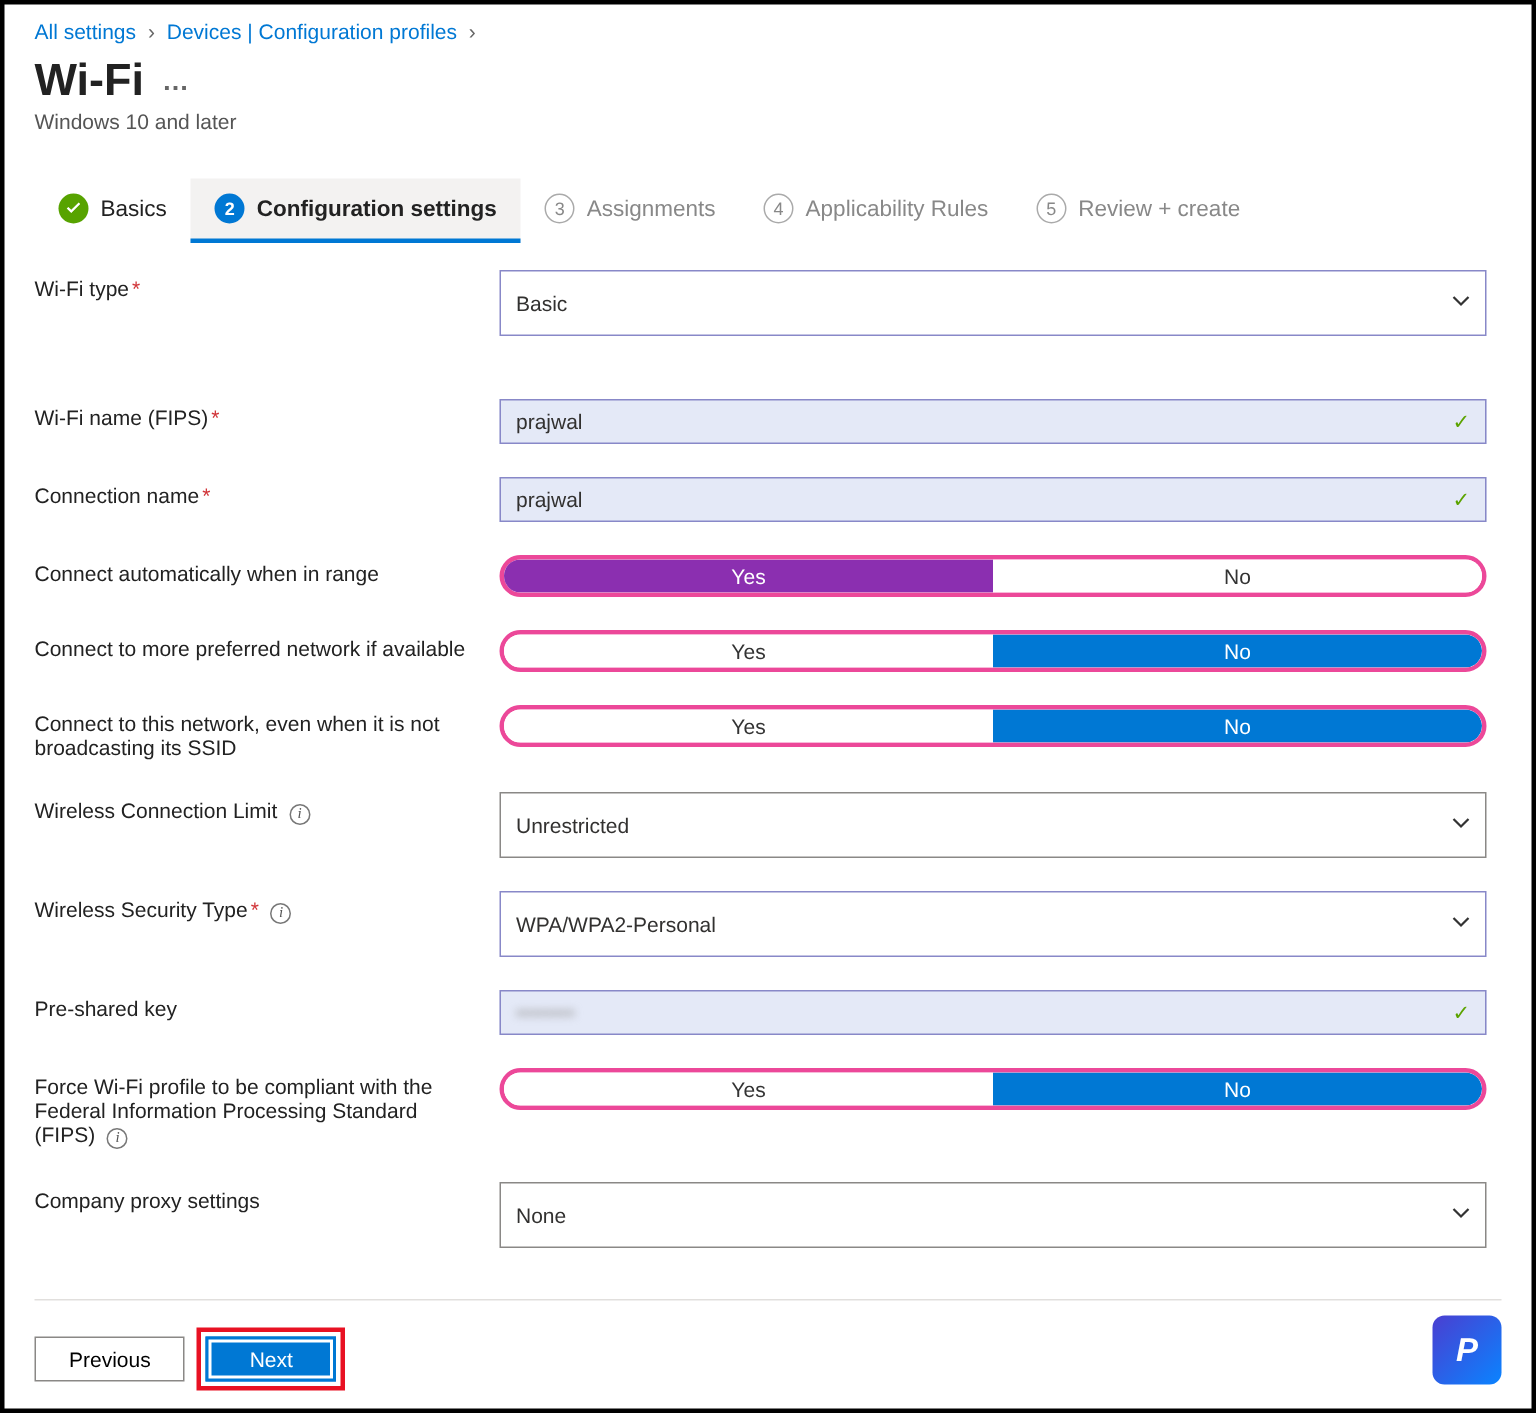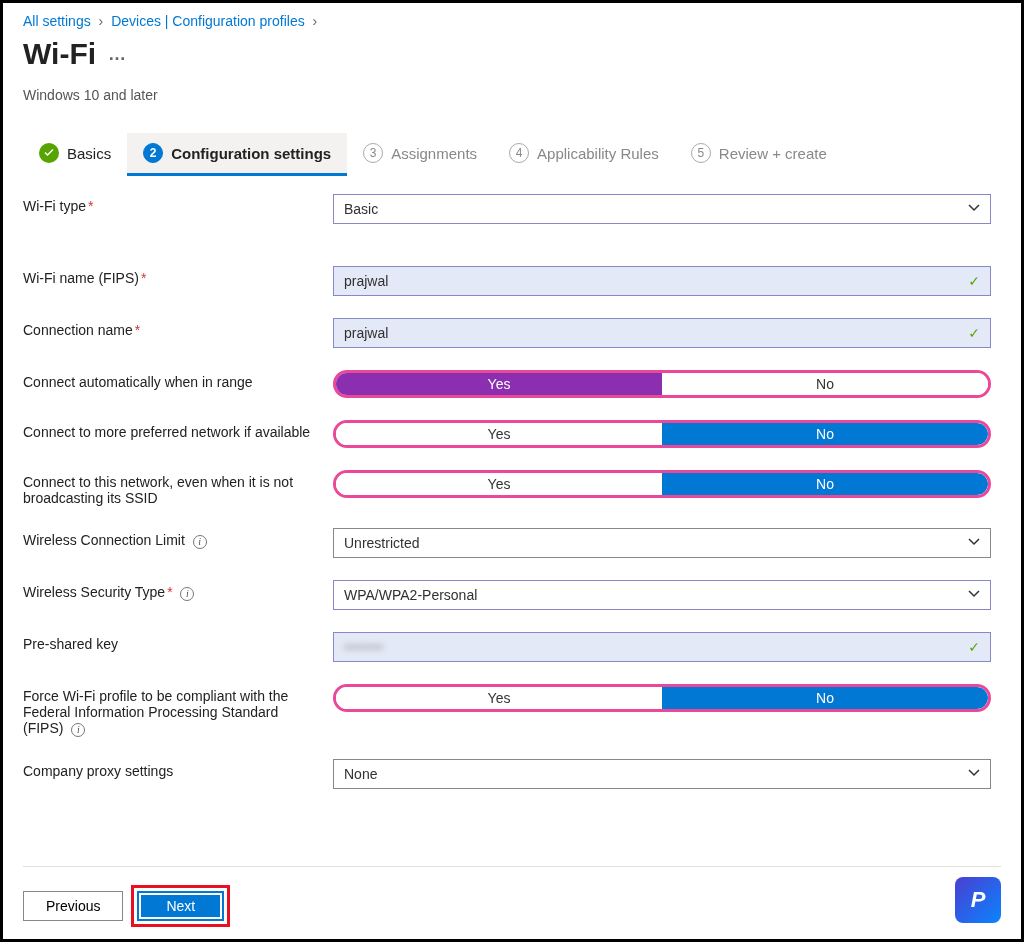--- a/index.html
+++ b/index.html
@@ -12,21 +12,21 @@
     height: 942px;
     border: 3px solid #000;
     padding: 10px 20px 0 20px;
     position: relative;
   }
   .breadcrumb { font-size: 14px; color: #0078d4; margin-bottom: 8px; }
   .breadcrumb a { color: #0078d4; text-decoration: none; cursor: pointer; }
   .breadcrumb .sep { color: #666; margin: 0 4px; }
   .page-title { font-size: 30px; font-weight: 600; color: #222; display: flex; align-items: center; gap: 12px; }
   .page-title .dots { color: #666; font-size: 18px; letter-spacing: 2px; cursor: pointer; }
-  .subtitle { color: #555; font-size: 14px; margin-top: 16px; margin-bottom: 30px; }
+  .subtitle { color: #555; font-size: 14px; margin-top: 2px; margin-bottom: 30px; }
 
   .tabs { display: flex; gap: 0; margin-bottom: 18px; }
   .tab {
     display: flex; align-items: center; gap: 8px;
     padding: 10px 16px; cursor: pointer;
     border-bottom: 3px solid transparent;
     color: #888; font-size: 15px;
   }
   .tab.active { border-bottom-color: #0078d4; background: #f3f2f1; color: #222; font-weight: 600; }
   .tab.done { color: #222; }
@@ -49,21 +49,21 @@
   .row .label .info {
     display: inline-flex; width: 14px; height: 14px; border: 1px solid #777;
     border-radius: 50%; align-items: center; justify-content: center;
     font-size: 10px; color: #555; margin-left: 4px; cursor: pointer; font-style: italic; font-family: serif;
   }
   .row .control { flex: 1; min-width: 0; }
 
   .select {
     display: flex; align-items: center; justify-content: space-between;
     border: 1px solid #8888c8; background: #fff; padding: 5px 10px;
-    font-size: 14px; cursor: pointer; height: 30px;
+    font-size: 14px; cursor: pointer; height: 44px;
   }
   .select .chev { color: #444; }
   .select.validated { border-color: #8888c8; }
 
   .text-input {
     display: flex; align-items: center; justify-content: space-between;
     border: 1px solid #8888c8; background: #e4e9f7; padding: 5px 10px;
     font-size: 14px; height: 30px;
   }
   .text-input .tick { color: #5ba300; }

